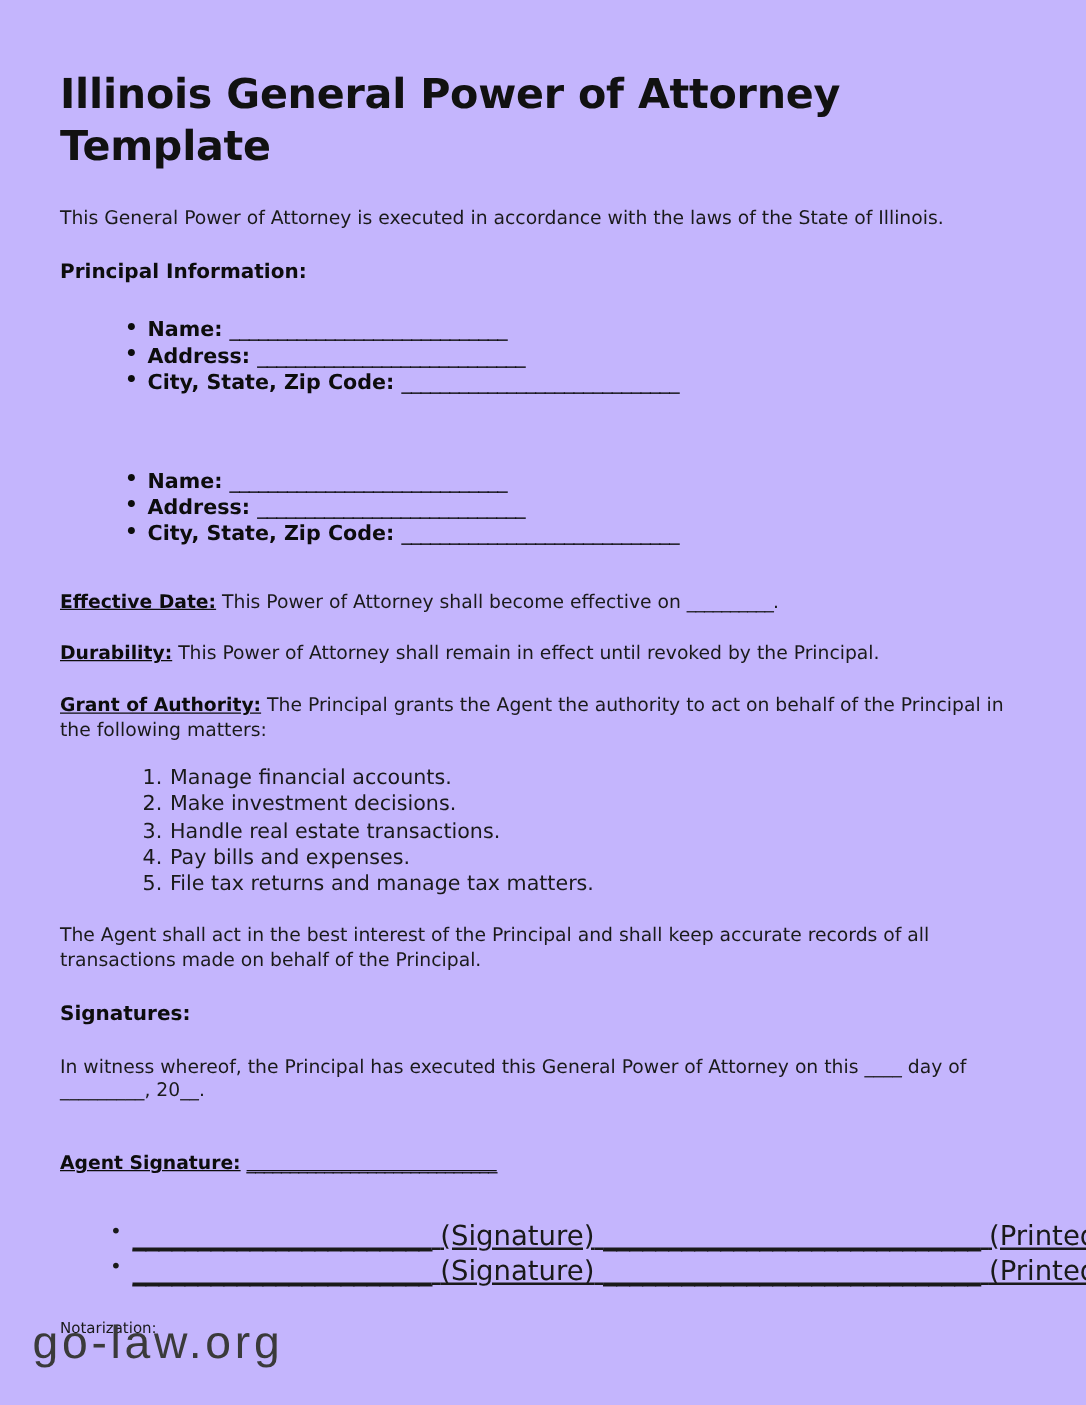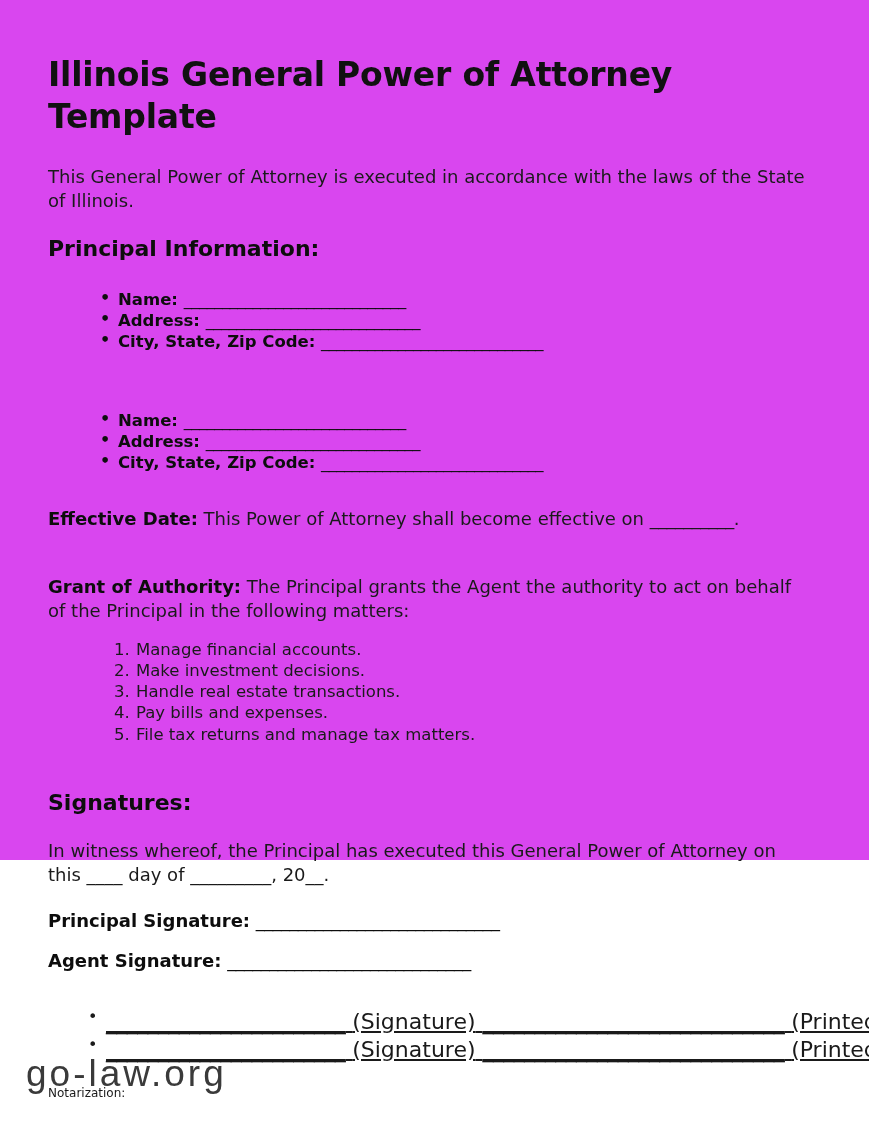--- a/index.html
+++ b/index.html
@@ -16,22 +16,22 @@
     font-family: "DejaVu Sans", "Liberation Sans", sans-serif;
     color: #000000;
     -webkit-font-smoothing: antialiased;
   }
 
   .page {
     position: absolute;
     left: 0;
     top: 0;
     width: 869px;
-    height: 860px;
-    background: #d946ef;
+    height: 1124px;
+    background: #c4b5fd;
   }
 
   .content {
     position: absolute;
     left: 48px;
     top: 54px;
     width: 764px;
   }
 
   h1.doc-title {
@@ -39,35 +39,35 @@
     font-weight: bold;
     line-height: 1.26;
     letter-spacing: -0.2px;
     margin: 0 0 0 0;
     padding: 0;
     color: #111111;
     max-width: 690px;
   }
 
   p.para {
-    font-size: 18px;
+    font-size: 15px;
     line-height: 1.33;
     margin: 0;
     padding: 0;
     color: #1a1a1a;
   }
 
   .gap-title { height: 28px; }
   .gap-para  { height: 22px; }
   .gap-sec   { height: 21px; }
   .gap-list  { height: 13px; }
   .gap-small { height: 16px; }
 
   h2.section-head {
-    font-size: 22px;
+    font-size: 16px;
     font-weight: bold;
     margin: 0;
     padding: 0;
     color: #0d0d0d;
     line-height: 1.3;
   }
 
   ul.bullets {
     margin: 12px;
     padding: 0 0 0 40px;
@@ -106,21 +106,21 @@
     counter-increment: authitem;
     white-space: nowrap;
   }
   ol.numbers > li::before {
     content: counter(authitem) ".";
     position: absolute;
     left: 0;
     top: 0;
   }
 
-  .lbl-b { font-weight: bold; color: #0d0d0d; }
+  .lbl-b { font-weight: bold; color: #0d0d0d; text-decoration: underline; }
 
   .blank {
     font-weight: normal;
     letter-spacing: -0.6px;
   }
 
   ul.witness-list {
     margin: 0;
     padding: 0 0 0 40px;
     list-style: none;
@@ -197,49 +197,50 @@
       <li><span>Address:</span> <span class="blank">____________________________</span></li>
       <li><span>City, State, Zip Code:</span> <span class="blank">_____________________________</span></li>
     </ul>
 
     <div class="gap-para"></div>
 
     <p class="para"><span class="lbl-b">Effective Date:</span><span> This Power of Attorney shall become effective on </span><span class="blank">__________</span><span>.</span></p>
 
     <div class="gap-para"></div>
 
+    <p class="para"><span class="lbl-b">Durability:</span><span> This Power of Attorney shall remain in effect until revoked by the Principal.</span></p>
 
     <div class="gap-para"></div>
 
     <p class="para"><span class="lbl-b">Grant of Authority:</span><span> The Principal grants the Agent the authority to act on behalf of the Principal in the following matters:</span></p>
 
     <div class="gap-small"></div>
 
     <ol class="numbers">
       <li>Manage financial accounts.</li>
       <li>Make investment decisions.</li>
       <li>Handle real estate transactions.</li>
       <li>Pay bills and expenses.</li>
       <li>File tax returns and manage tax matters.</li>
     </ol>
 
     <div class="gap-para"></div>
 
+    <p class="para">The Agent shall act in the best interest of the Principal and shall keep accurate records of all transactions made on behalf of the Principal.</p>
 
     <div class="gap-para"></div>
 
     <h2 class="section-head">Signatures:</h2>
 
     <div class="gap-para"></div>
 
     <p class="para">In witness whereof, the Principal has executed this General Power of Attorney on this ____ day of _________, 20__.</p>
 
     <div class="gap-para"></div>
 
-    <p class="para"><span class="lbl-b">Principal Signature:</span> <span class="lbl-b blank">_____________________________</span></p>
 
     <div class="gap-small"></div>
 
     <p class="para"><span class="lbl-b">Agent Signature:</span> <span class="lbl-b blank">_____________________________</span></p>
 
     <div class="gap-para"></div>
 
 
     <div class="gap-list"></div>
 

